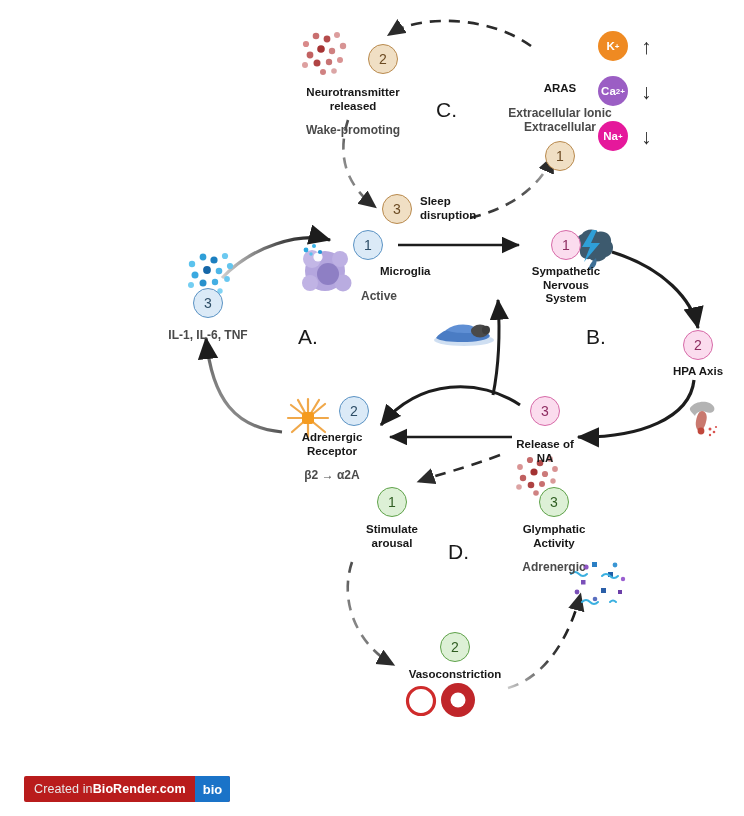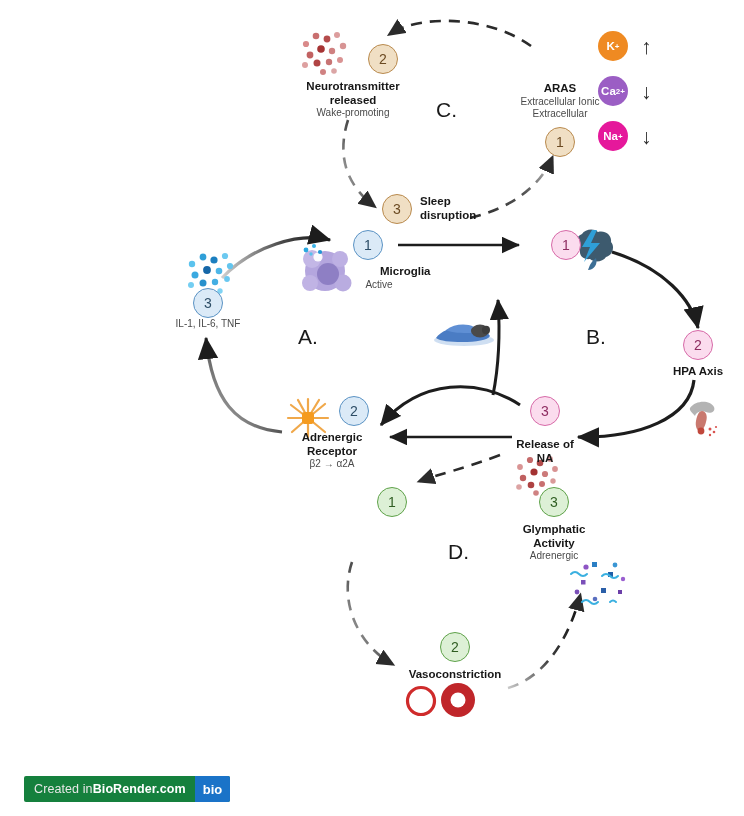--- a/index.html
+++ b/index.html
@@ -29,42 +29,42 @@
   .c-blue   { background: #dbeaf7; border-color: #5b93c4; color: #2d4d66; }
   .c-tan    { background: #f0dfc4; border-color: #b98a4e; color: #6b4a22; }
   .c-pink   { background: #fbdcee; border-color: #d76aa8; color: #8e2c61; }
   .c-green  { background: #ddf0d6; border-color: #5fa24a; color: #2f5d22; }
 
   .lbl {
     font-size: 11.5px; font-weight: bold; color: #171717;
     line-height: 1.18; white-space: nowrap;
   }
   .sub {
-    font-size: 10px; font-weight: normal; color: #4a4a4a;
-    line-height: 1.2; white-space: nowrap; margin-top: 0;
+    font-size: 12px; font-weight: bold; color: #4a4a4a;
+    line-height: 1.2; white-space: nowrap; margin-top: 10px;
   }
   .seclabel {
     position: absolute;
     font-size: 21px; color: #1a1a1a;
     font-family: "Liberation Sans", sans-serif;
   }
 
   .ion {
     width: 30px; height: 30px; border-radius: 50%;
     display: flex; align-items: center; justify-content: center;
     color: #fff; font-size: 11.5px; font-weight: bold;
     font-family: "Liberation Sans", sans-serif;
   }
   .ionrow { position: absolute; display: flex; align-items: center; gap: 13px; }
   .arrw { font-size: 21px; color: #2b2b2b; line-height: 1; font-weight: bold; }
 
   .biorender {
     position: absolute; left: 24px; top: 776px;
     height: 26px; display: flex; align-items: stretch;
-    background: #15803d; border-radius: 2px; overflow: hidden;
+    background: #b91c1c; border-radius: 2px; overflow: hidden;
   }
   .br-txt {
     color: #e8e8e8; font-size: 12.5px;
     display: flex; align-items: center; padding: 0 9px 0 10px;
     letter-spacing: .1px;
   }
   .br-txt b { color: #ffffff; font-weight: bold; }
   .br-badge {
     background: #1a73c8; color: #fff; font-weight: bold; font-size: 13px;
     display: flex; align-items: center; padding: 0 8px;
@@ -278,21 +278,21 @@
     <g transform="translate(440,682)">
       <circle cx="18" cy="18" r="17" fill="#c0262a"></circle>
       <circle cx="18" cy="18" r="7.5" fill="#ffffff"></circle>
     </g>
   </svg>
 
   <div class="node" style="left:268px; top:44px; width:170px;">
     <div style="display:flex; justify-content:center; margin-left:60px;">
       <div class="numcircle c-tan">2</div>
     </div>
-    <div class="lbl" style="margin-top:6px;">
+    <div class="lbl" style="margin-top:12px;">
       <span>Neurotransmitter</span><br>
       <span>released</span>
     </div>
     <div class="sub">Wake-promoting</div>
   </div>
 
   <div class="node" style="left:496px; top:82px; width:128px;">
     <div class="lbl">ARAS</div>
     <div class="sub">
       <span>Extracellular Ionic</span><br>
@@ -329,20 +329,25 @@
       <div class="numcircle c-blue">1</div>
     </div>
     <div class="lbl" style="margin-top:5px; margin-left:22px;padding-left:20px;">Microglia</div>
     <div class="sub" style="margin-left:22px;">Active</div>
   </div>
 
   <div class="node" style="left:506px; top:230px; width:120px;">
     <div style="display:flex; justify-content:center;">
       <div class="numcircle c-pink">1</div>
     </div>
+    <div class="lbl" style="margin-top:5px;">
+      <span>Sympathetic</span><br>
+      <span>Nervous</span><br>
+      <span>System</span>
+    </div>
   </div>
 
   <div class="node" style="left:662px; top:330px; width:72px;">
     <div style="display:flex; justify-content:center;">
       <div class="numcircle c-pink">2</div>
     </div>
     <div class="lbl" style="margin-top:5px;">HPA Axis</div>
   </div>
 
   <div class="node" style="left:148px; top:288px; width:120px;">
@@ -369,20 +374,24 @@
     </div>
     <div class="lbl" style="margin-top:12px;">
       <span>Release of</span><br>
       <span>NA</span>
     </div>
   </div>
 
   <div class="node" style="left:336px; top:487px; width:112px;">
     <div style="display:flex; justify-content:center;">
       <div class="numcircle c-green">1</div>
+    </div>
+    <div class="lbl" style="margin-top:6px;">
+      <span>Stimulate</span><br>
+      <span>arousal</span>
     </div>
   </div>
 
   <div class="node" style="left:498px; top:487px; width:112px;">
     <div style="display:flex; justify-content:center;">
       <div class="numcircle c-green">3</div>
     </div>
     <div class="lbl" style="margin-top:6px;">
       <span>Glymphatic</span><br>
       <span>Activity</span>

